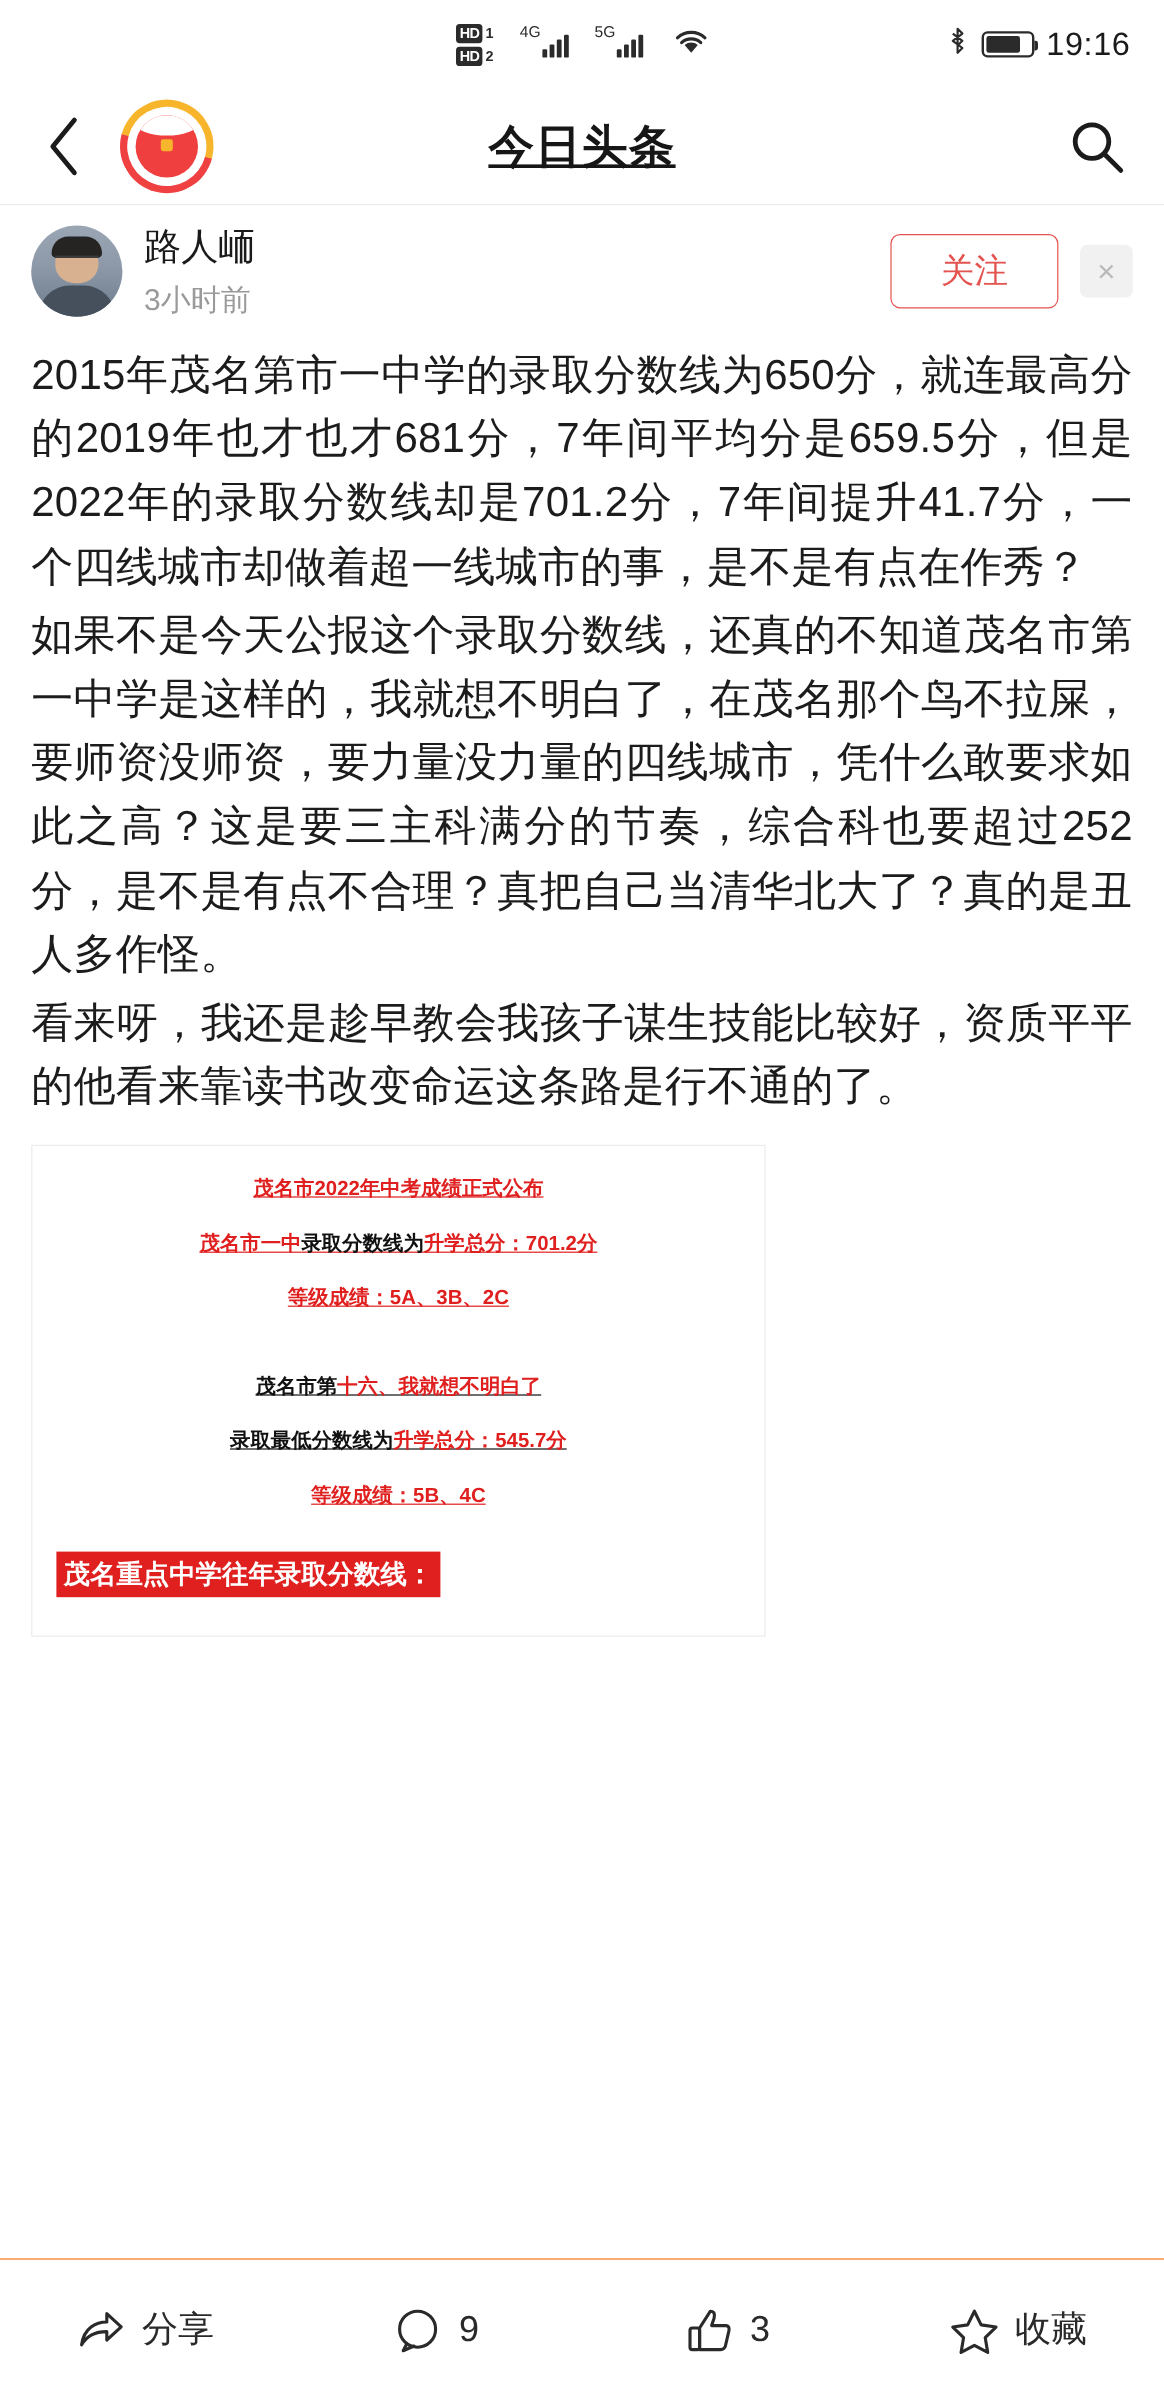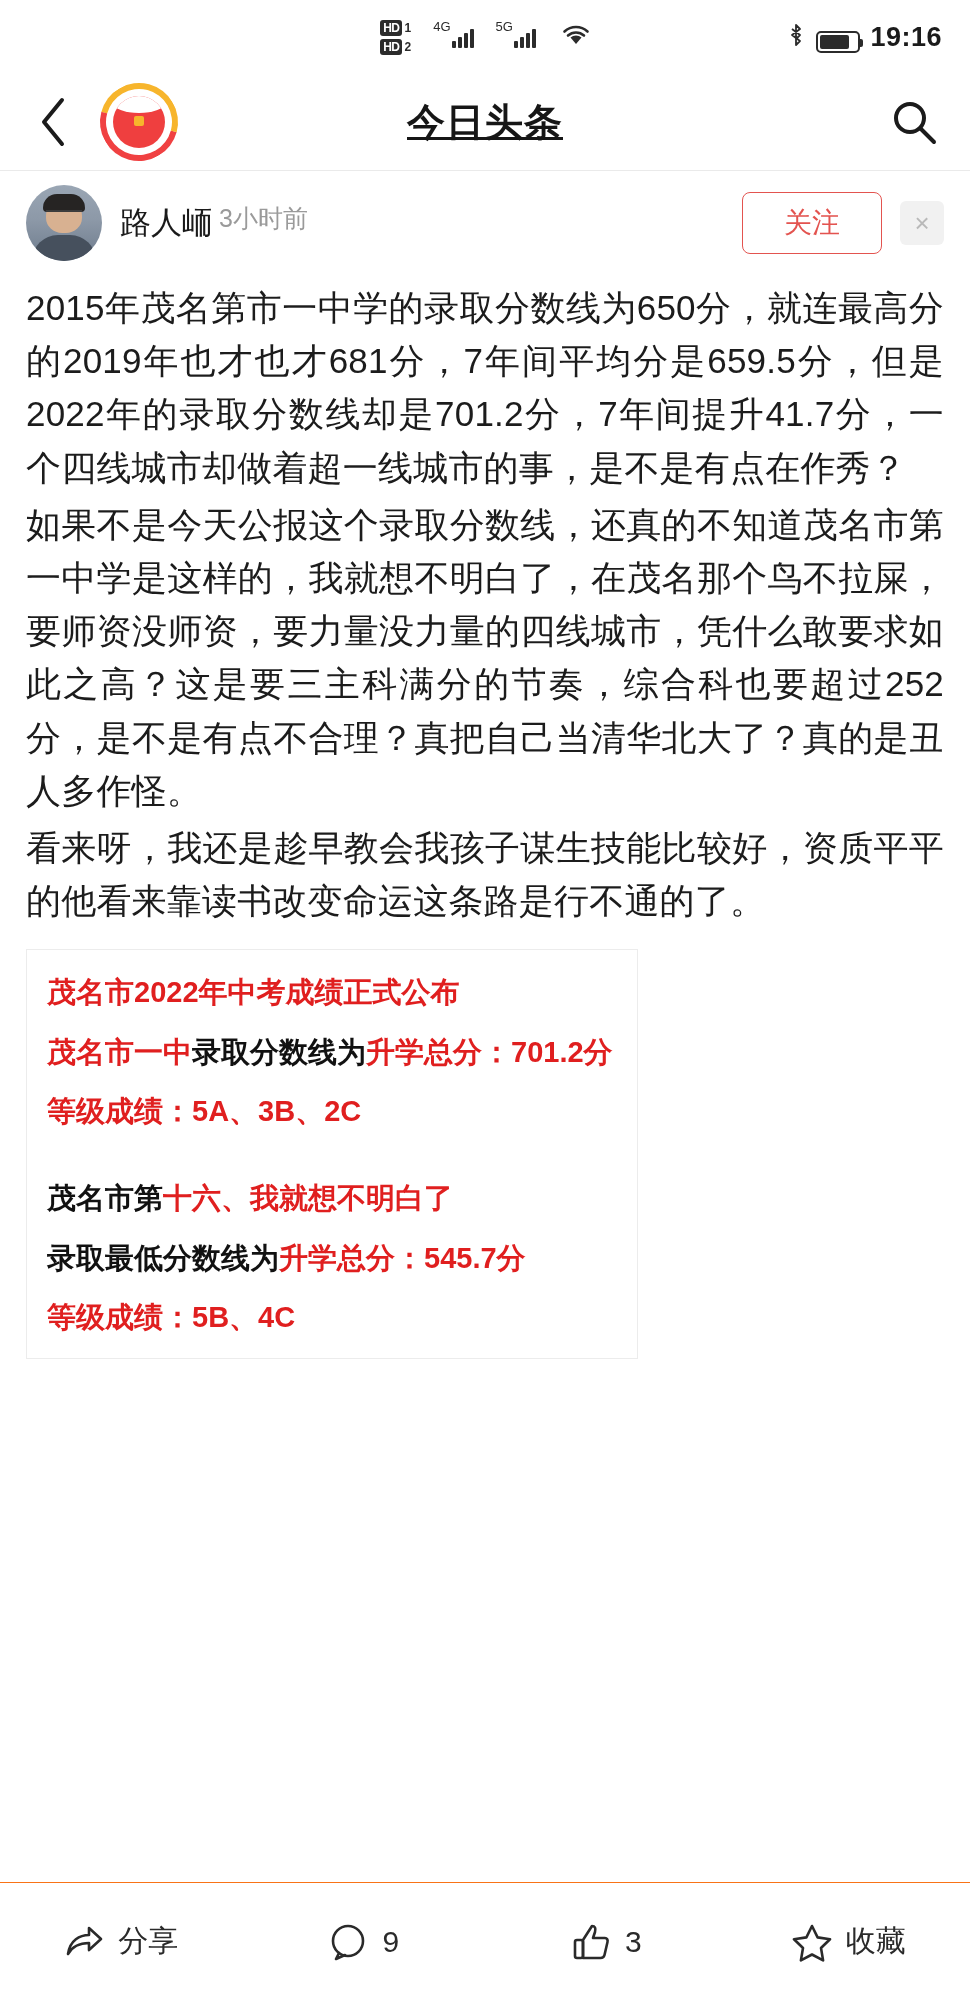--- a/index.html
+++ b/index.html
@@ -68,24 +68,23 @@
   .bars i { width: 4px; background: #2b2b2b; display: block; border-radius: 1px; }
   .bars i:nth-child(1) { height: 7px; }
   .bars i:nth-child(2) { height: 11px; }
   .bars i:nth-child(3) { height: 15px; }
   .bars i:nth-child(4) { height: 19px; }
   .sig-group { display: flex; align-items: flex-start; gap: 1px; }
   .wifi { margin-left: 4px; }
   .sb-right {
     margin-left: auto;
     display: flex;
-    align-items: flex-end;
+    align-items: center;
     gap: 10px;
     z-index: 2;
-    font-weight: bold;
   }
   .battery {
     width: 44px; height: 22px;
     border: 2px solid #2b2b2b;
     border-radius: 5px;
     position: relative;
     display: flex;
     align-items: center;
     padding: 2px;
   }
@@ -225,21 +224,21 @@
   .avatar .body {
     position: absolute;
     left: 6px; bottom: 0;
     width: 64px; height: 26px;
     border-radius: 26px 26px 0 0;
     background: #46505d;
   }
   .author-meta {
     margin-left: 18px;
     display: flex;
-    flex-direction: row;
+    flex-direction: column;
     justify-content: center;
     gap: 6px;
   }
   .author-name {
     font-size: 31px;
     color: #1a1a1a;
     font-weight: normal;
   }
   .author-time {
     font-size: 25px;
@@ -290,25 +289,27 @@
   .img-card {
     margin-top: 22px;
     width: 612px;
     border: 1px solid #ececec;
     background: #fff;
     padding: 26px 20px 0 20px;
     height: 410px;
     overflow: hidden;
   }
   .card-line {
-    font-size: 29px;
+    text-align: center;
+    font-size: 17px;
     line-height: 1.15;
     color: #e01f1f;
     font-weight: bold;
     margin-bottom: 26px;
+    text-decoration: underline;
   }
   .card-line.plain { color: #111; font-weight: bold; }
   .card-line .blk { color: #111; font-weight: bold; }
   .card-line .red { color: #e01f1f; }
   .card-gap { height: 28px; }
   .card-highlight {
     display: inline-block;
     background: #e01f1f;
     color: #fff;
     font-size: 22px;

